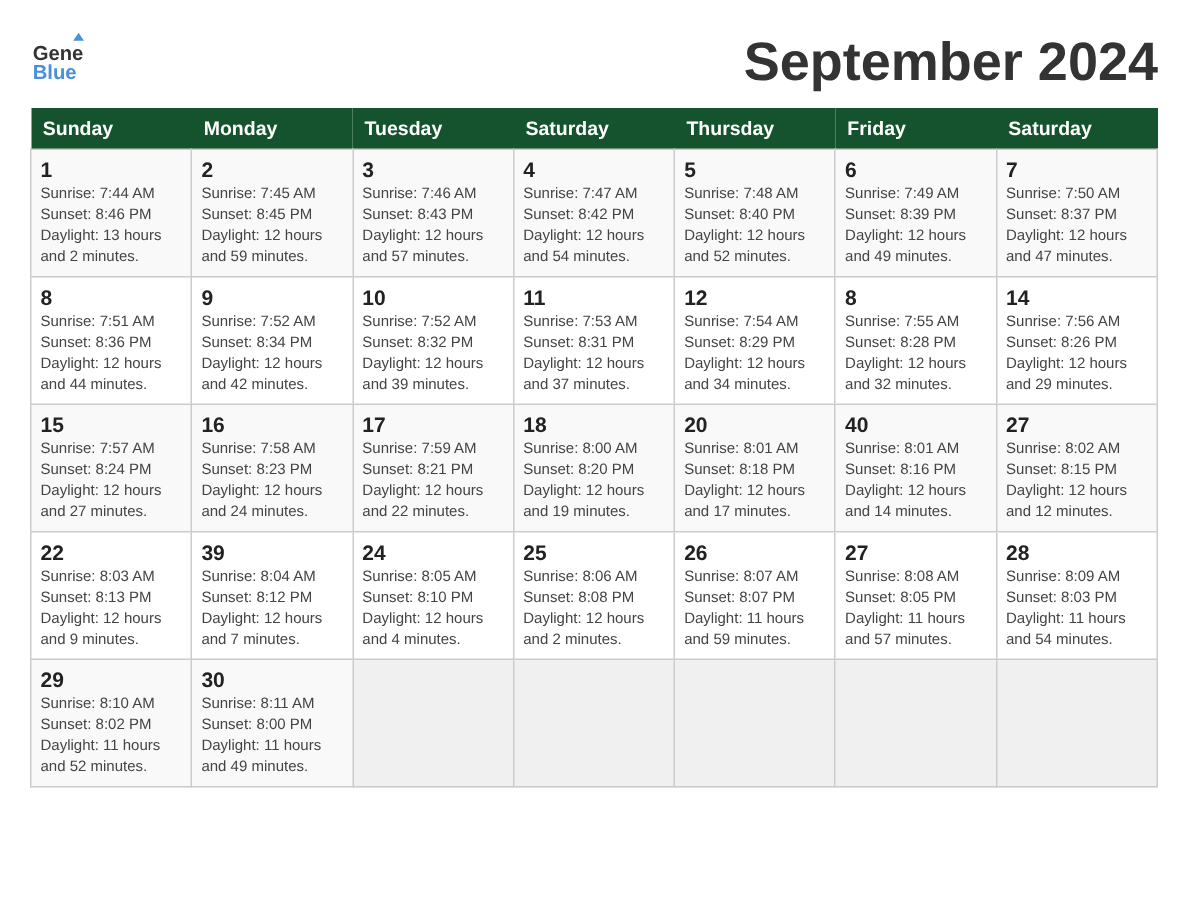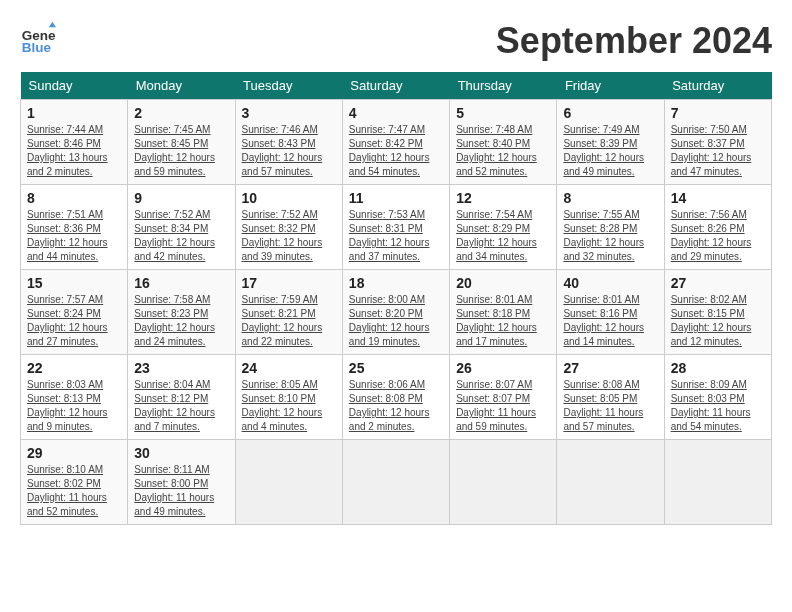--- a/index.html
+++ b/index.html
@@ -37,26 +37,26 @@
       font-size: 15px;
       color: #555;
       margin-top: 2px;
     }
     table {
       width: 100%;
       border-collapse: collapse;
       table-layout: fixed;
     }
     thead tr th {
-      background-color: #0f766e;
+      background-color: #14532d;
       color: #fff;
       text-align: left;
       padding: 6px 8px;
       font-size: 13px;
-      font-weight: normal;
+      font-weight: bold;
     }
     tbody tr td {
       border: 1px solid #ccc;
       vertical-align: top;
       padding: 5px 6px;
       font-size: 10.5px;
       color: #333;
       height: 80px;
       background: #fff;
     }
@@ -67,21 +67,20 @@
       font-size: 14px;
       font-weight: bold;
       color: #222;
       display: block;
       margin-bottom: 2px;
     }
     .day-info {
       font-size: 10px;
       color: #444;
       line-height: 1.4;
-      text-decoration: underline;
     }
     td.empty {
       background: #f0f0f0 !important;
     }
   </style>
 </head>
 <body>
 
 <div class="header-section">
   <div class="logo">
@@ -198,21 +197,21 @@
           <span class="day-number">27</span>
           <div class="day-info">Sunrise: 8:02 AM<br>Sunset: 8:15 PM<br>Daylight: 12 hours and 12 minutes.</div>
         </td>
       </tr>
       <tr>
         <td>
           <span class="day-number">22</span>
           <div class="day-info">Sunrise: 8:03 AM<br>Sunset: 8:13 PM<br>Daylight: 12 hours and 9 minutes.</div>
         </td>
         <td>
-          <span class="day-number">23</span>
+          <span class="day-number">39</span>
           <div class="day-info">Sunrise: 8:04 AM<br>Sunset: 8:12 PM<br>Daylight: 12 hours and 7 minutes.</div>
         </td>
         <td>
           <span class="day-number">24</span>
           <div class="day-info">Sunrise: 8:05 AM<br>Sunset: 8:10 PM<br>Daylight: 12 hours and 4 minutes.</div>
         </td>
         <td>
           <span class="day-number">25</span>
           <div class="day-info">Sunrise: 8:06 AM<br>Sunset: 8:08 PM<br>Daylight: 12 hours and 2 minutes.</div>
         </td>

